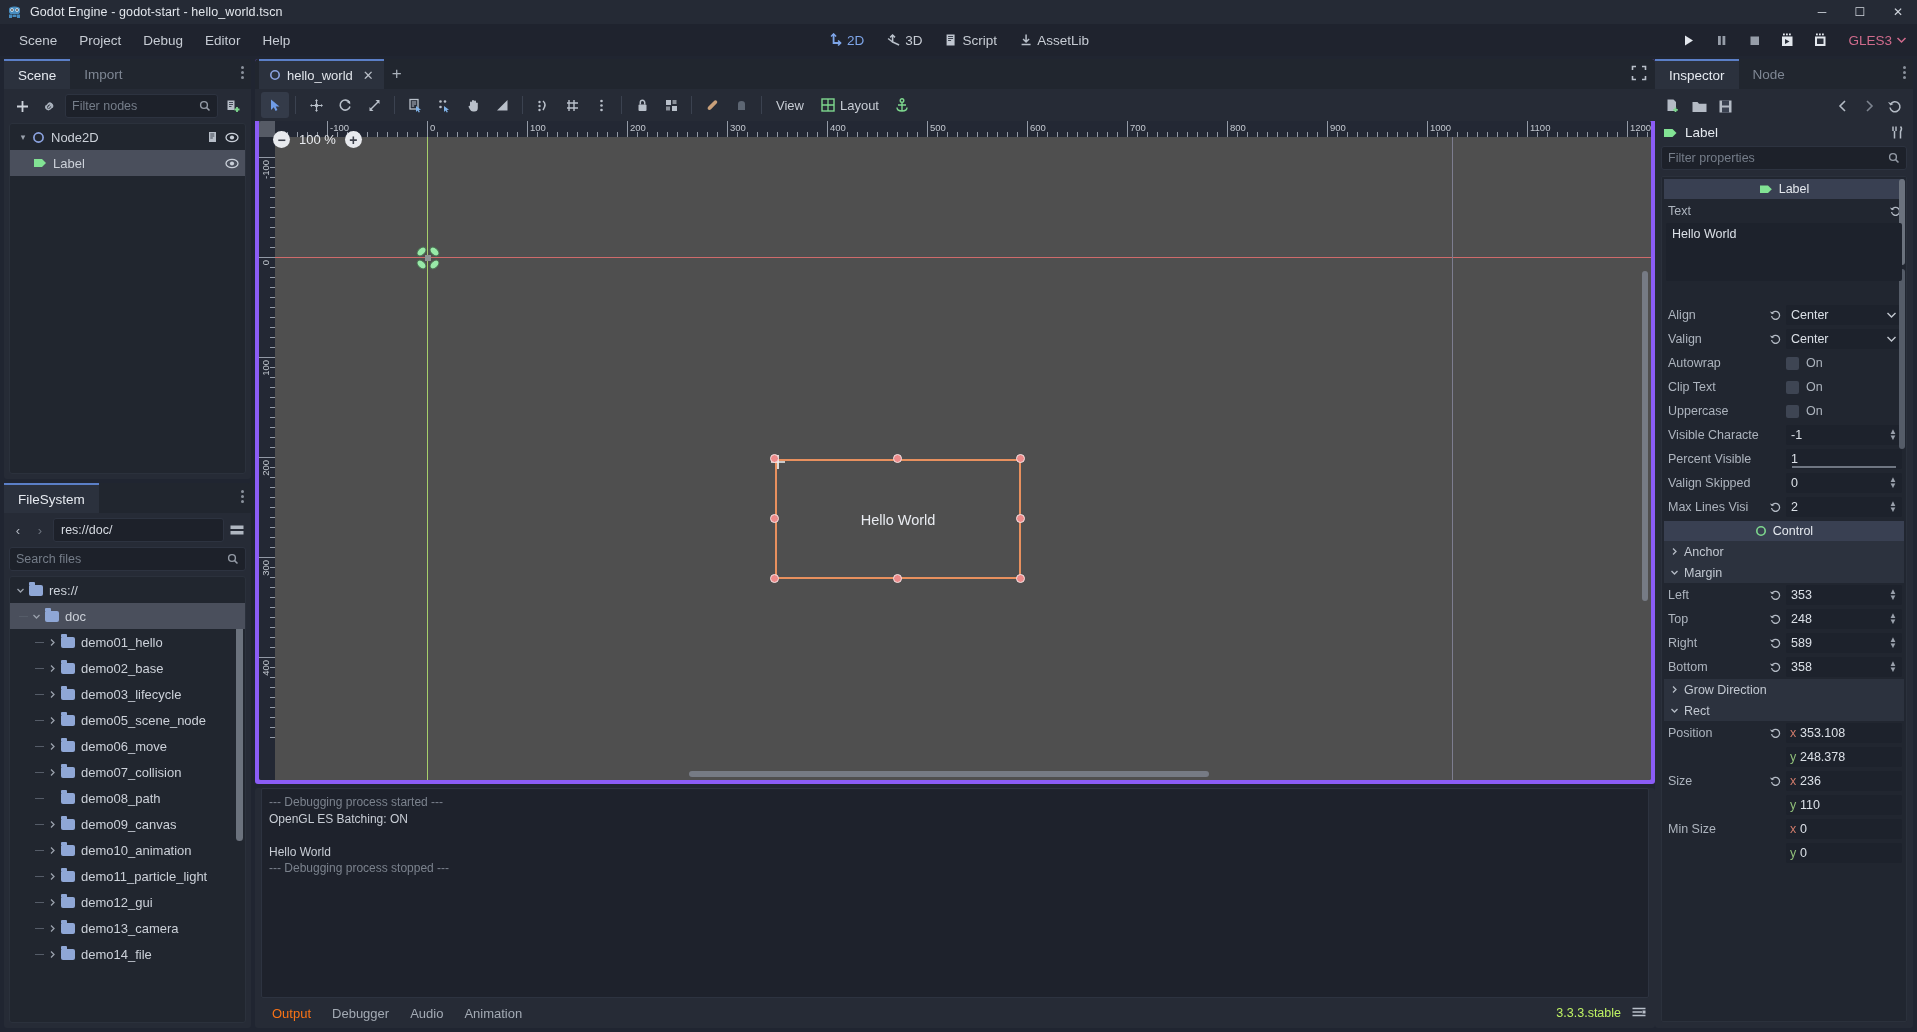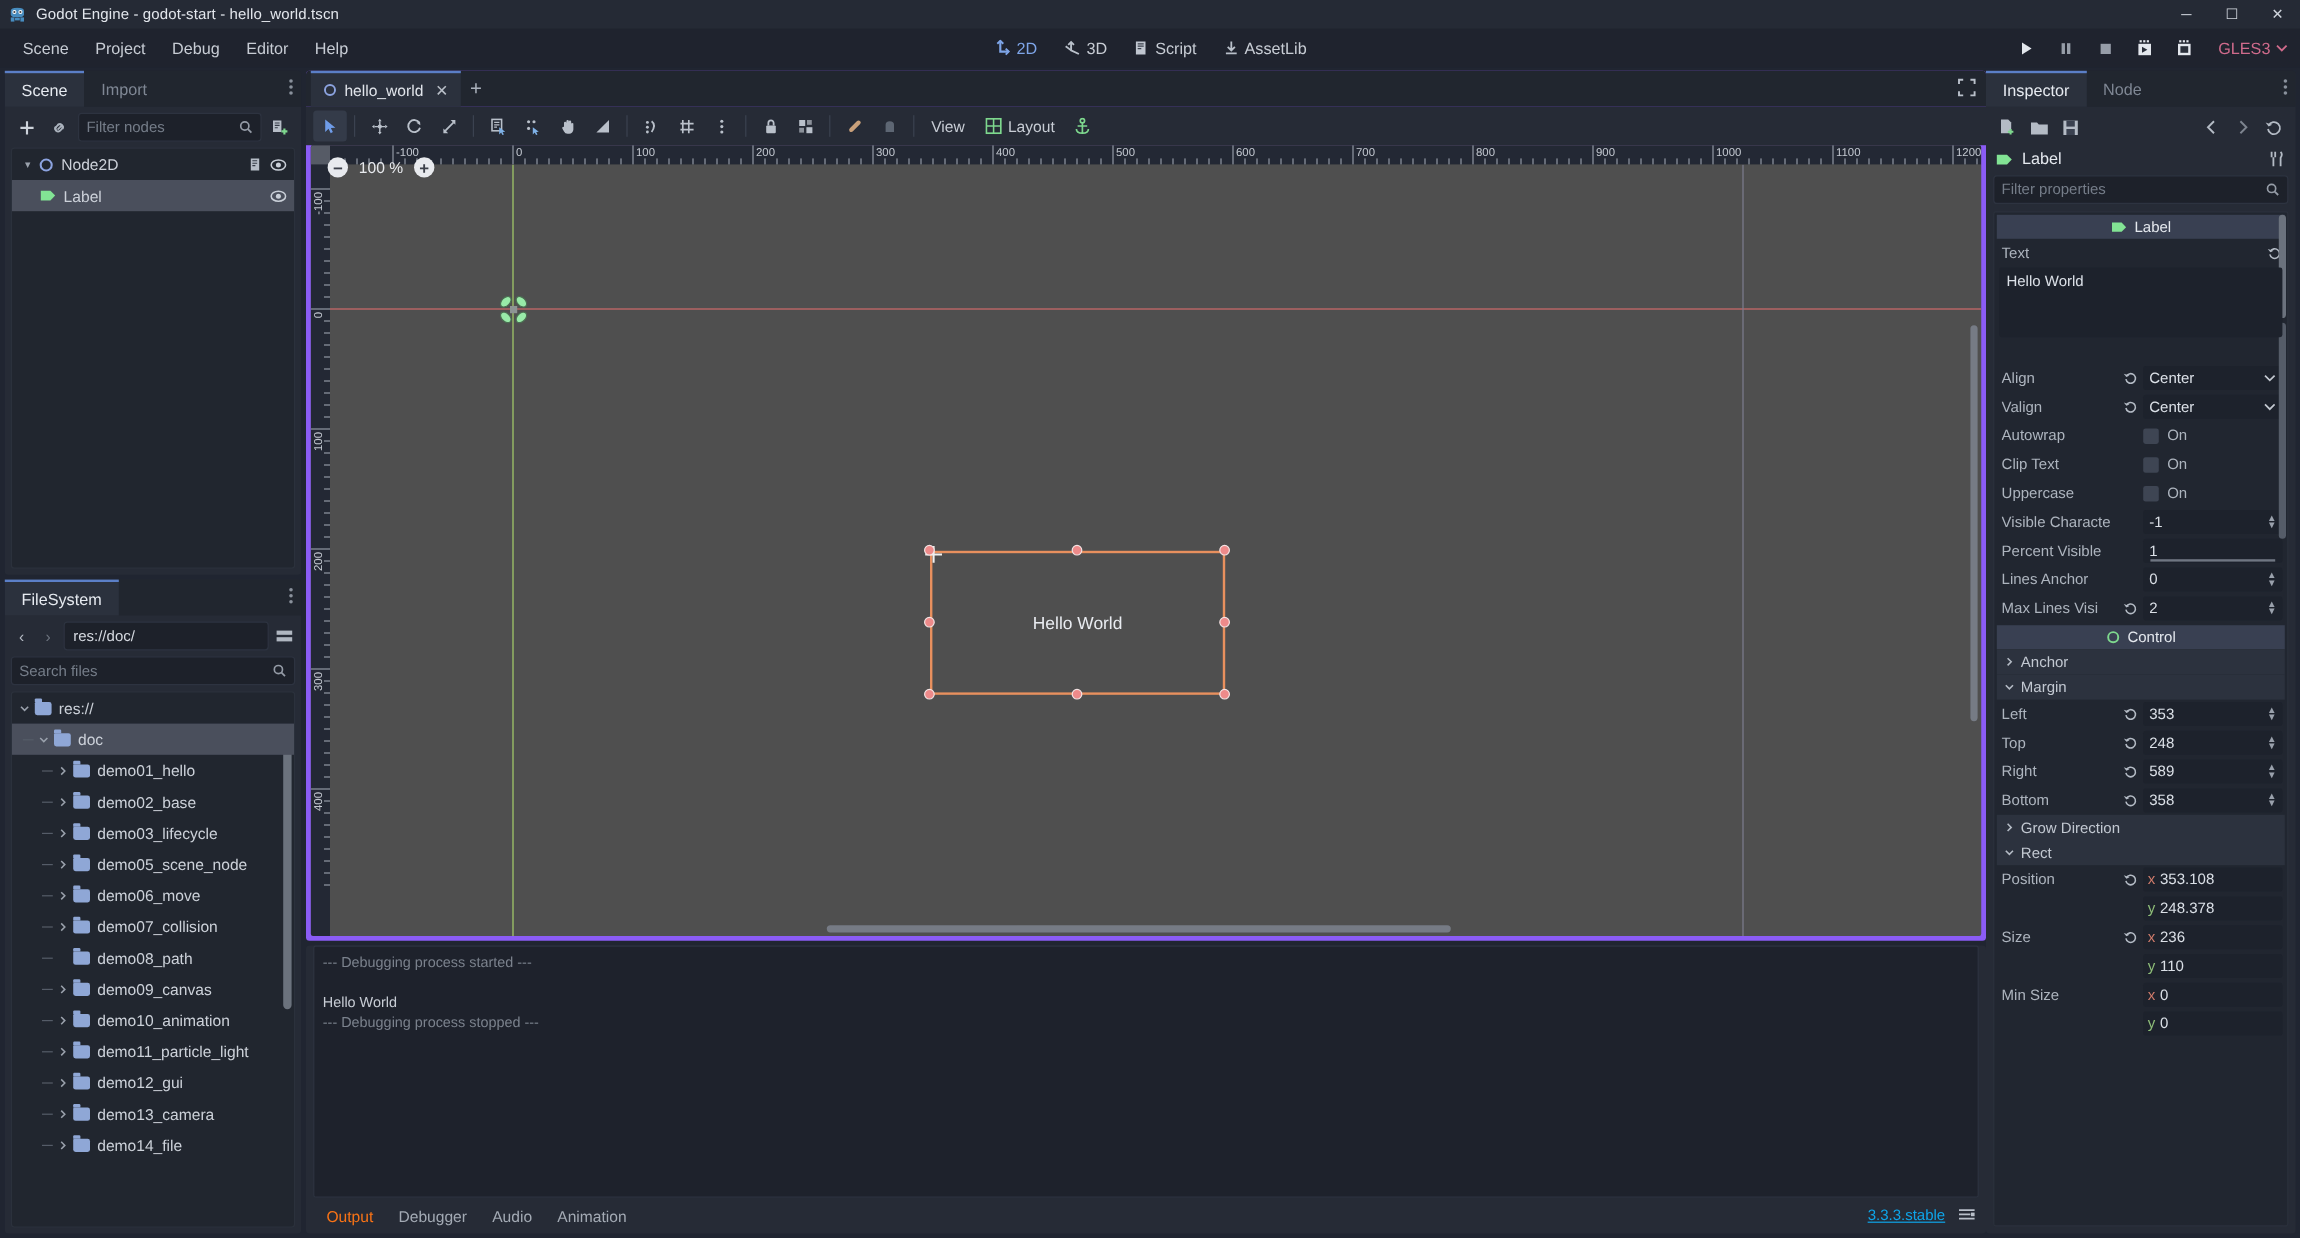--- a/index.html
+++ b/index.html
@@ -135,21 +135,21 @@
   .out-body {
     flex: 1 1 auto; background: #1e222c; margin: 0 6px; border: 1px solid #2d3340; border-radius: 2px;
     font-family: Liberation Sans, sans-serif; font-size: 12px; line-height: 16.5px;
     padding: 5px 7px; overflow: hidden; color: #c8cdd5;
   }
   .out-dim { color: #7b828d; }
   .out-tabs { height: 30px; display: flex; align-items: center; gap: 3px; padding: 0 8px; position: relative; }
   .otab { padding: 4px 9px; font-size: 13px; color: #a3aab4; border-radius: 3px; }
   .otab.active { color: #f97316; }
   .out-right { position: absolute; right: 8px; display: flex; align-items: center; gap: 10px; }
-  .ver { font-size: 12.5px; color: #0ea5e9; text-decoration: underline; }
+  .ver { font-size: 12.5px; color: #bef264; }
 
   
   .rightcol { width: 262px; flex: 0 0 262px; display: flex; flex-direction: column; padding: 3px 4px 4px 0; }
   .insp-dock { flex: 1 1 auto; background: #262b36; border-radius: 3px; display: flex; flex-direction: column; min-height: 0;}
   .insp-toolbar { display: flex; align-items: center; gap: 2px; padding: 5px 6px; }
   .it { width: 24px; height: 24px; display: flex; align-items: center; justify-content: center; border-radius: 3px;}
   .insp-objrow { display: flex; align-items: center; padding: 2px 8px 6px 8px; position: relative;}
   .insp-objname { font-size: 13.5px; color: #e5e9ef; margin-left: 7px; }
   .insp-filter {
     margin: 0 6px 6px 6px; height: 24px; background: #1d212a; border: 1px solid #2d3340; border-radius: 3px;
@@ -990,20 +990,21 @@
           </div>
 
           <div class="hscroll"></div>
           <div class="vscroll"></div>
         </div>
       </div>
 
       <div class="output-dock">
         <div class="out-body" id="out-log-host">
             <div class="out-dim">--- Debugging process started ---</div>
+            <div>OpenGL ES Batching: ON</div>
             <div>&nbsp;</div>
             <div>Hello World</div>
             <div class="out-dim">--- Debugging process stopped ---</div>
           </div>
         <div class="out-tabs">
           <div class="otab active">Output</div>
           <div class="otab">Debugger</div>
           <div class="otab">Audio</div>
           <div class="otab">Animation</div>
           <div class="out-right">
@@ -1188,21 +1189,21 @@
             </div>
             <div class="prop-row">
               <span class="prop-label">Percent Visible</span>
               <span class="revert"></span>
               <span class="prop-val" style="position:relative;">
                 <span>1</span>
                 <span class="pct-bar"></span>
               </span>
             </div>
             <div class="prop-row">
-              <span class="prop-label">Lines Anchor</span>
+              <span class="prop-label">Valign Skipped</span>
               <span class="revert"></span>
               <span class="prop-val">
                 <span>0</span>
                 <span class="spin">
                   <span>▲</span>
                   <span>▼</span>
                 </span>
               </span>
             </div>
             <div class="prop-row">

